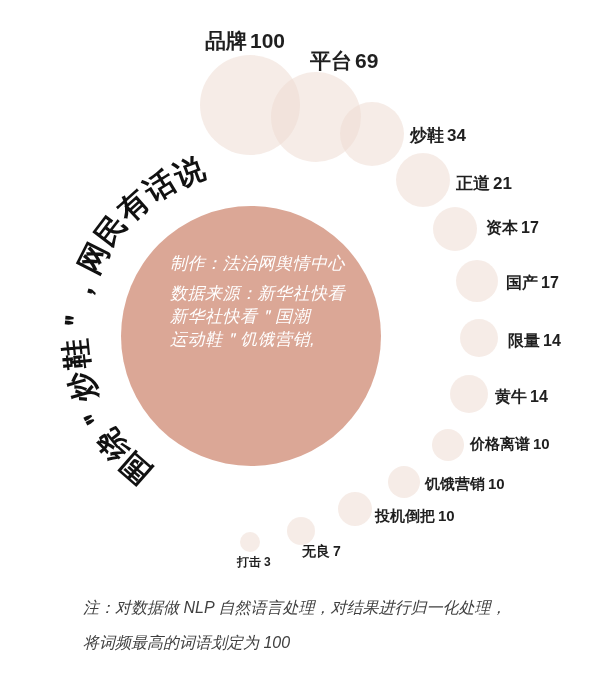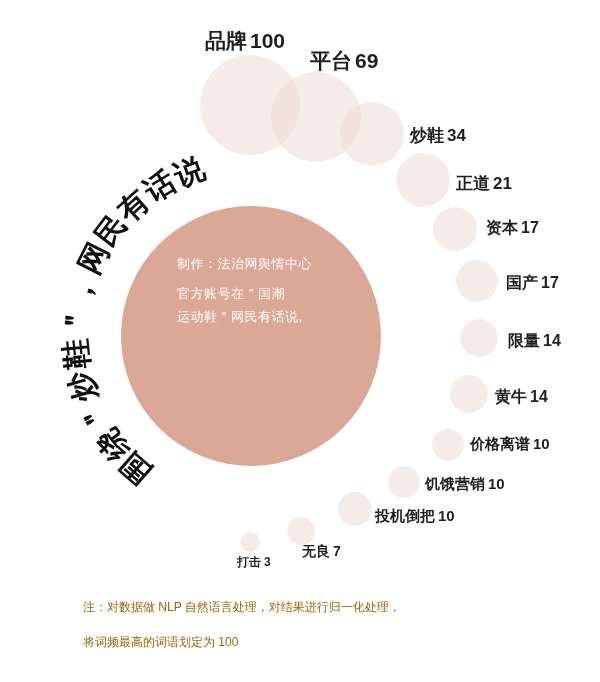--- a/index.html
+++ b/index.html
@@ -24,35 +24,37 @@
     font-weight: 600;
     fill: #111111;
     letter-spacing: 1px;
   }
   .bubble-label {
     font-family: "Liberation Sans", sans-serif;
     font-weight: 600;
   }
   .center-text {
     position: absolute;
-    left: 177px; top: 252px;
+    left: 170px; top: 252px;
     width: 200px;
     color: #ffffff;
-    font-size: 13px;
+    font-size: 17px;
     line-height: 23px;
     letter-spacing: 0.5px;
+    font-style: italic;
   }
   .center-text .center-line:first-child { margin-bottom: 7px; }
   .note {
     position: absolute;
     left: 83px; top: 590px;
     width: 480px;
-    color: #a16207;
-    font-size: 12px;
+    color: #404040;
+    font-size: 16px;
     line-height: 35px;
+    font-style: italic;
   }
 </style>
 </head>
 <body>
 
 <div class="stage">
 
   <svg class="chart" viewBox="0 0 600 682">
     <defs>
       <path id="title-arc" d="M 154 470 A 165 165 0 0 1 211 176" fill="none"></path>
@@ -93,22 +95,23 @@
         <text x="425" y="489" font-size="15" fill="#1f1f1f" class="bubble-label"><tspan>饥饿营销</tspan><tspan dx="3">10</tspan></text>
         <text x="375" y="521" font-size="15" fill="#1f1f1f" class="bubble-label"><tspan>投机倒把</tspan><tspan dx="3">10</tspan></text>
         <text x="302" y="556" font-size="14" fill="#1f1f1f" class="bubble-label"><tspan>无良</tspan><tspan dx="3">7</tspan></text>
         <text x="237" y="566" font-size="12" fill="#1f1f1f" class="bubble-label"><tspan>打击</tspan><tspan dx="3">3</tspan></text>
       </g>
   </svg>
 
   <div class="center-text">
     <div class="center-line">制作：法治网舆情中心</div>
     <div class="center-line"></div>
-    <div class="center-line">官方账号在＂国潮</div>
-    <div class="center-line">运动鞋＂网民有话说,</div>
+    <div class="center-line">数据来源：新华社快看</div>
+    <div class="center-line">新华社快看＂国潮</div>
+    <div class="center-line">运动鞋＂饥饿营销,</div>
   </div>
 
   <div class="note">
     <div>注：对数据做 NLP 自然语言处理，对结果进行归一化处理，</div>
     <div>将词频最高的词语划定为 100</div>
   </div>
 
 </div>
 
 </body></html>

